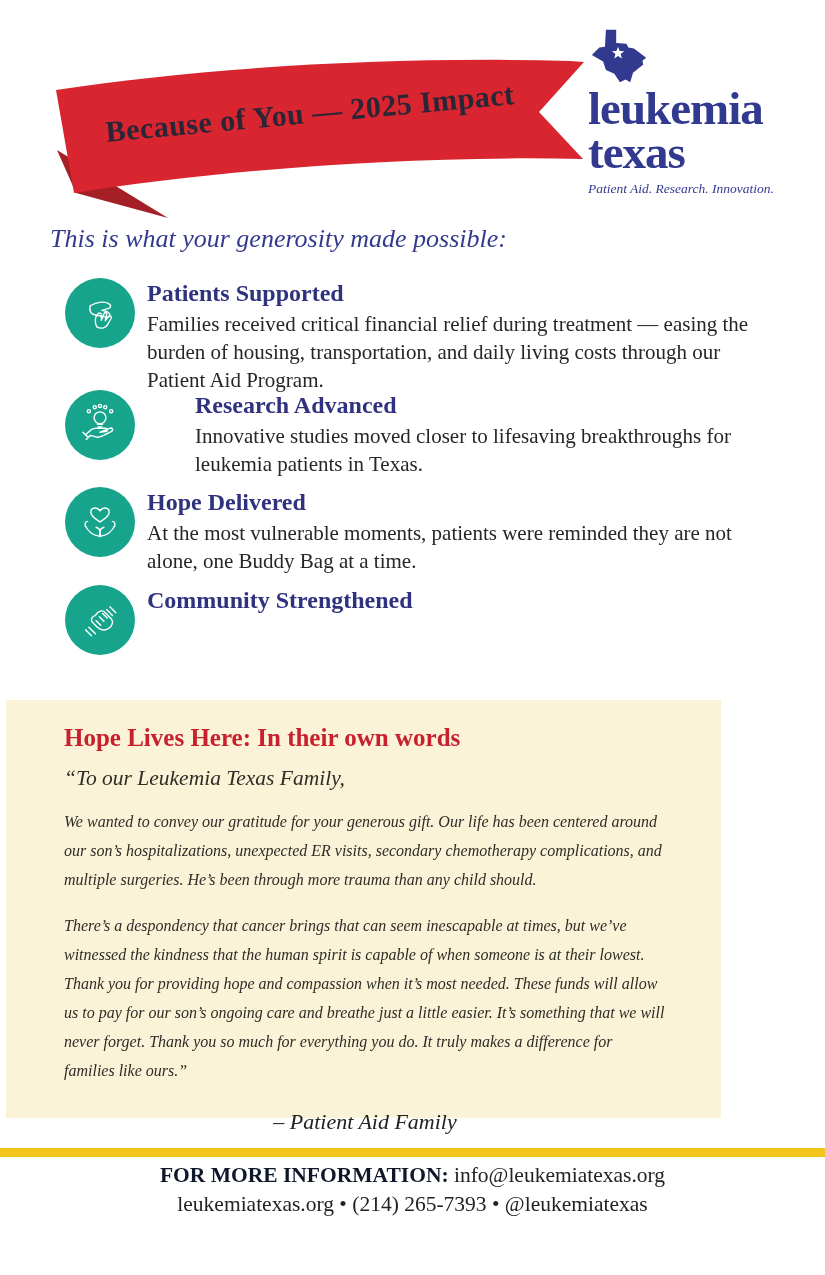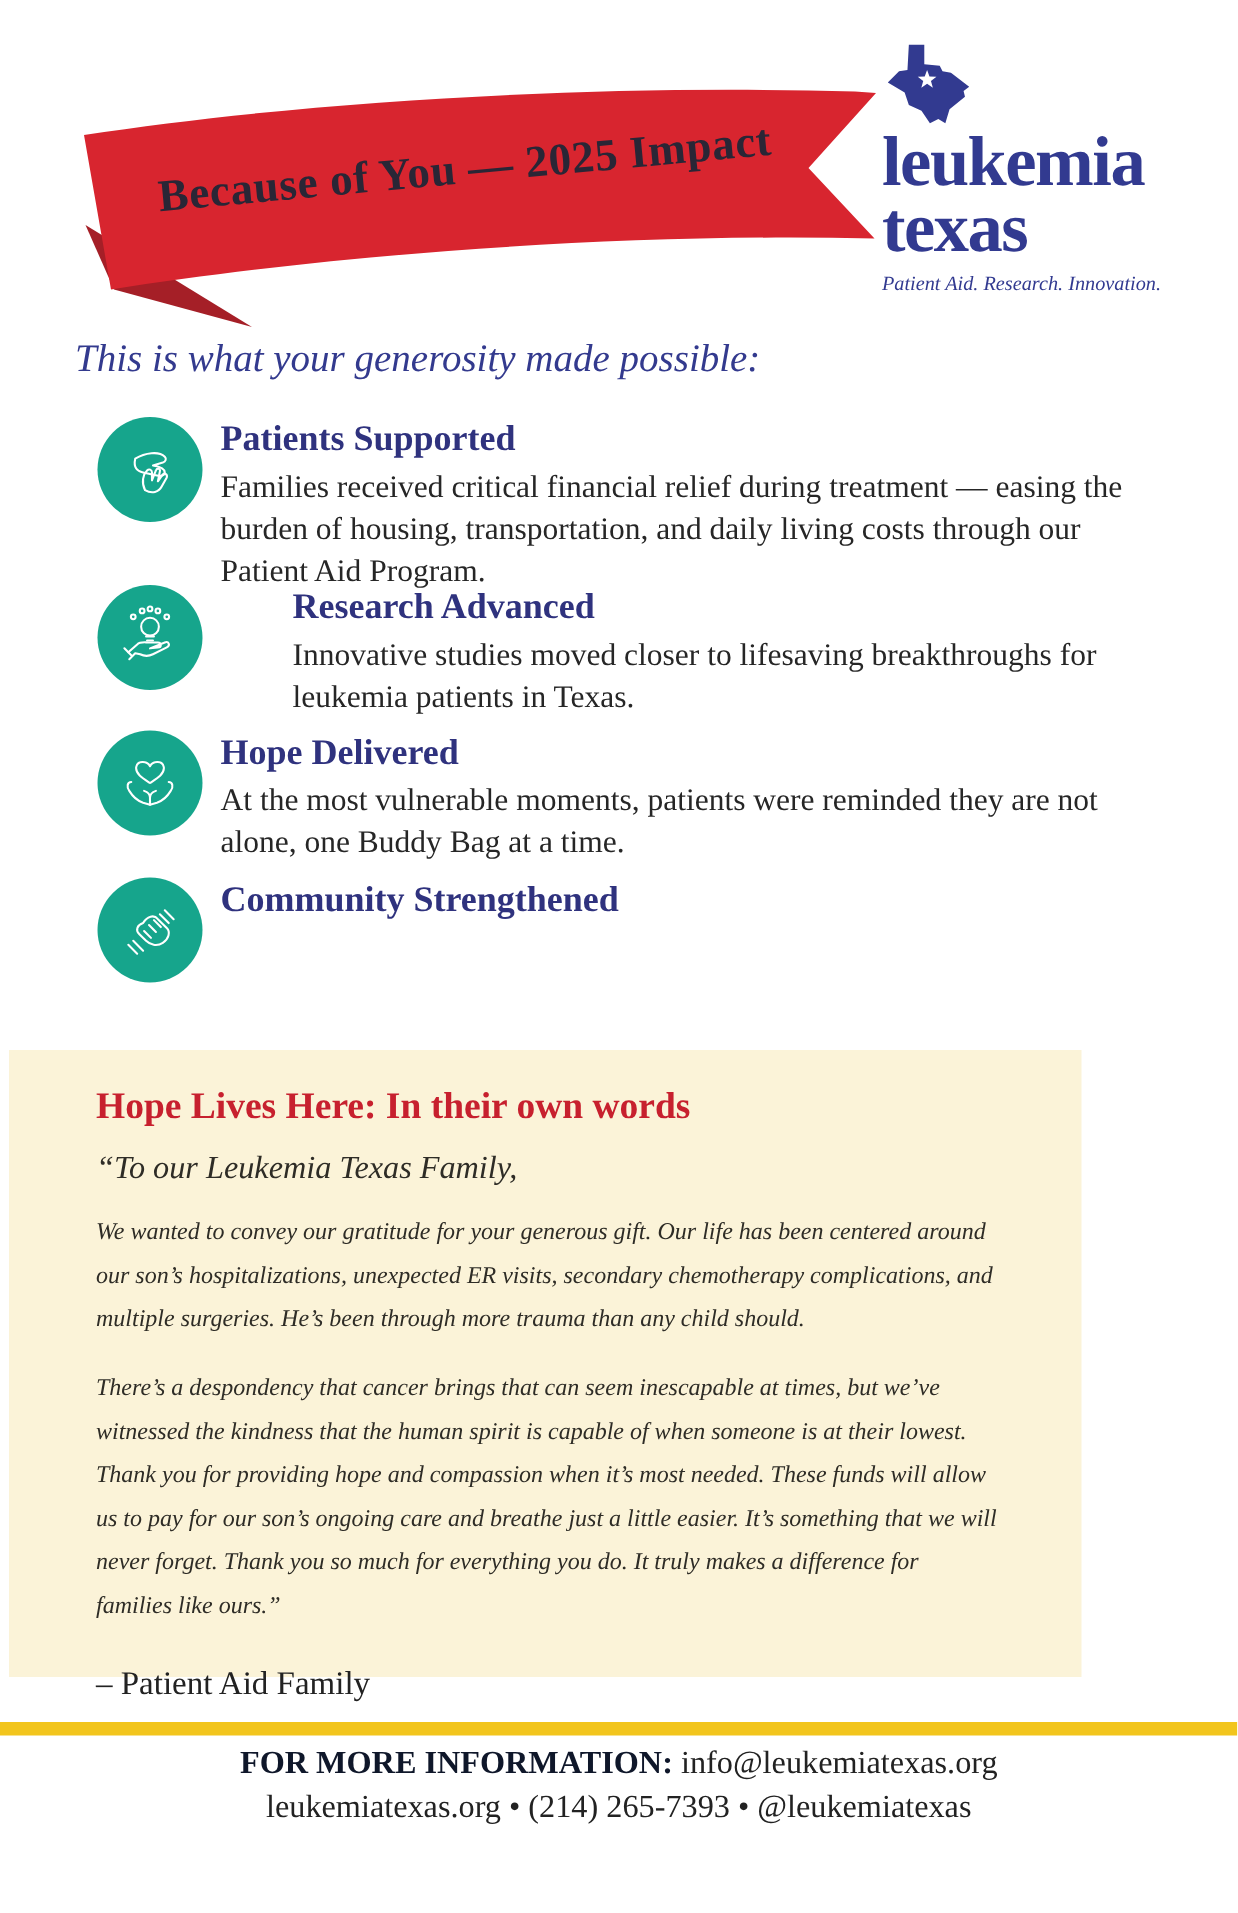--- a/index.html
+++ b/index.html
@@ -33,21 +33,21 @@
   .row-title{font-size:24px;font-weight:bold;color:#2f327e;margin:0 0 3px 0;}
   .row-body{font-size:21px;line-height:28px;color:#262626;margin:0;}
   
   .quote-box{
     position:absolute;left:6px;top:700px;width:715px;height:418px;background:#fbf3d8;
     box-sizing:border-box;padding:24px 55px 0 58px;
   }
   .quote-heading{font-size:25px;font-weight:bold;color:#c7202e;margin:0 0 14px 0;}
   .quote-sal{font-style:italic;font-size:21.5px;color:#2e2c26;margin:0 0 15px 0;}
   .quote-p{font-style:italic;font-size:16px;line-height:29px;color:#2e2c26;margin:16px 0 17px 0;}
-  .quote-attrib{text-align:left;font-size:22px;color:#222222;margin-top:24px;}
+  .quote-attrib{text-align:center;font-size:22px;color:#222222;margin-top:24px;font-style:italic;}
   
   .gold-bar{position:absolute;left:0;top:1148px;width:825px;height:9px;background:#f2c51d;}
   .footer{position:absolute;left:0;top:1163px;width:825px;text-align:center;}
   .footer-line1{font-size:21.5px;color:#222222;}
   .footer-label{color:#0f172a;font-weight:bold;font-family:Liberation Serif, serif;}
   .footer-line2{font-size:21.5px;color:#222222;margin-top:4px;}
   .icon-svg{stroke:#ffffff;fill:none;stroke-width:2.1;stroke-linecap:round;stroke-linejoin:round;}
 </style>
 </head>
 <body>

